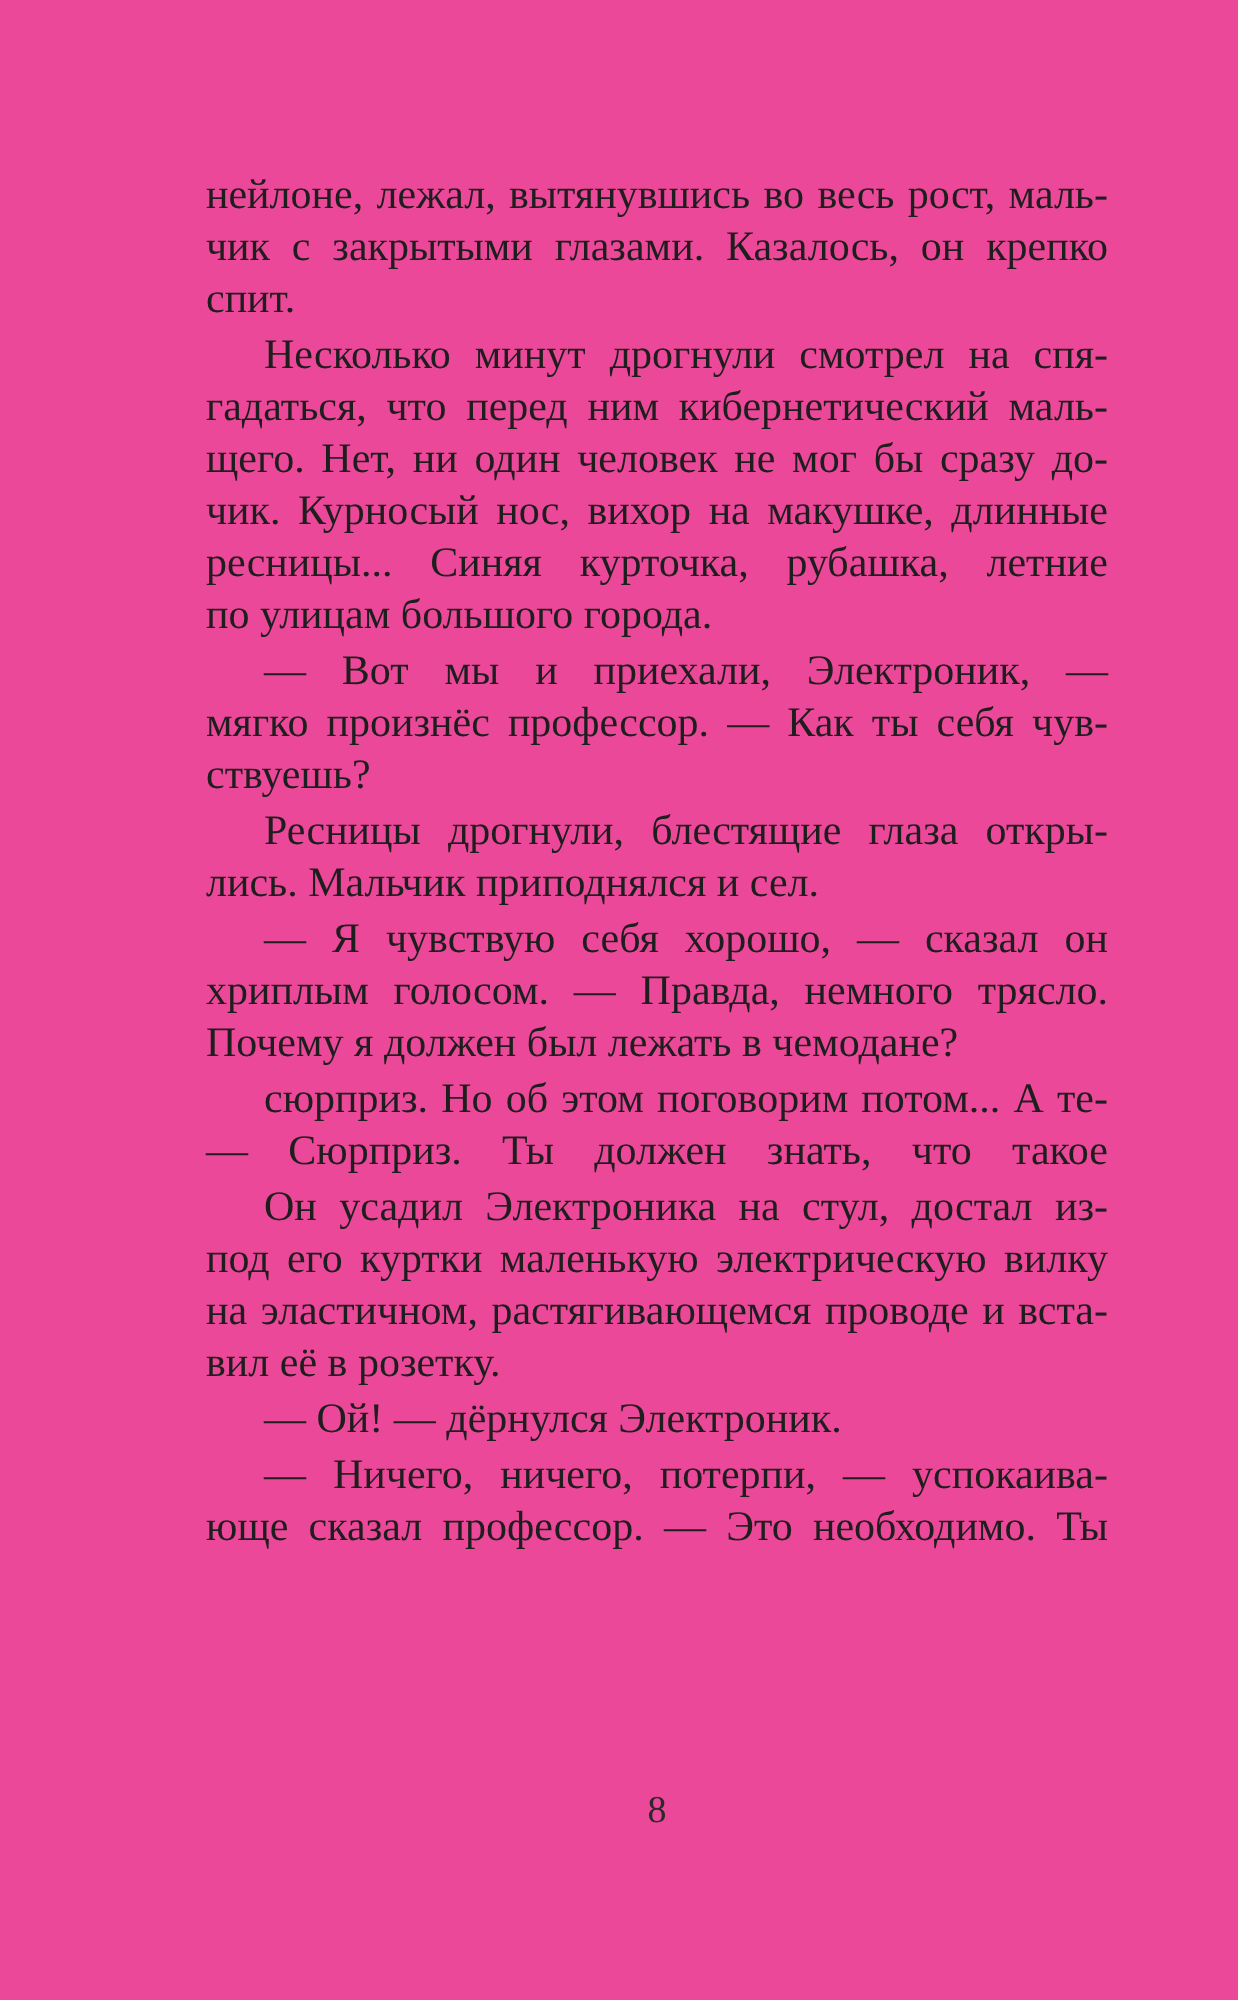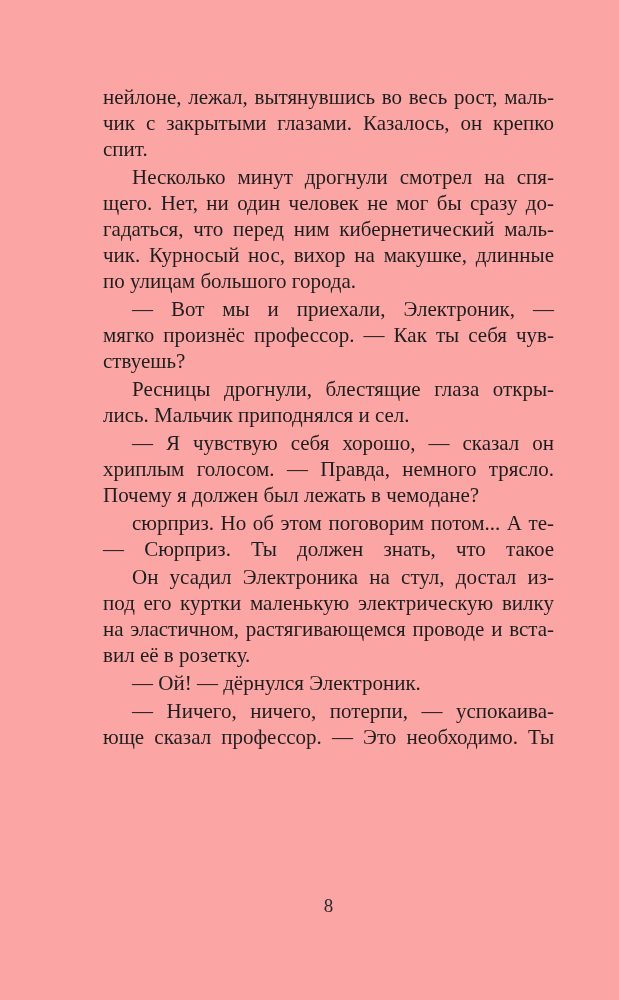--- a/index.html
+++ b/index.html
@@ -4,21 +4,21 @@
 <style>
   html, body {
     margin: 0;
     padding: 0;
     background: #ffffff;
   }
   .page {
     position: relative;
     width: 619px;
     height: 1000px;
-    background: #fca5a5;
+    background: #ec4899;
     overflow: hidden;
     font-family: "Liberation Serif", "DejaVu Serif", serif;
     color: #1e1e1e;
   }
   .text-column {
     position: absolute;
     left: 103px;
     top: 84px;
     width: 451px;
     font-size: 21px;
@@ -59,23 +59,24 @@
 
 <div class="page">
   <div class="text-column">
       <div class="para">
         <div class="line">нейлоне, лежал, вытянувшись во весь рост, маль-</div>
         <div class="line">чик с закрытыми глазами. Казалось, он крепко</div>
         <div class="line last">спит.</div>
       </div>
       <div class="para indent">
         <div class="line">Несколько минут дрогнули смотрел на спя-</div>
+        <div class="line">гадаться, что перед ним кибернетический маль-</div>
         <div class="line">щего. Нет, ни один человек не мог бы сразу до-</div>
-        <div class="line">гадаться, что перед ним кибернетический маль-</div>
         <div class="line">чик. Курносый нос, вихор на макушке, длинные</div>
+        <div class="line">ресницы... Синяя курточка, рубашка, летние</div>
         <div class="line last">по улицам большого города.</div>
       </div>
       <div class="para indent">
         <div class="line">— Вот мы и приехали, Электроник, —</div>
         <div class="line">мягко произнёс профессор. — Как ты себя чув-</div>
         <div class="line last">ствуешь?</div>
       </div>
       <div class="para indent">
         <div class="line">Ресницы дрогнули, блестящие глаза откры-</div>
         <div class="line last">лись. Мальчик приподнялся и сел.</div>

